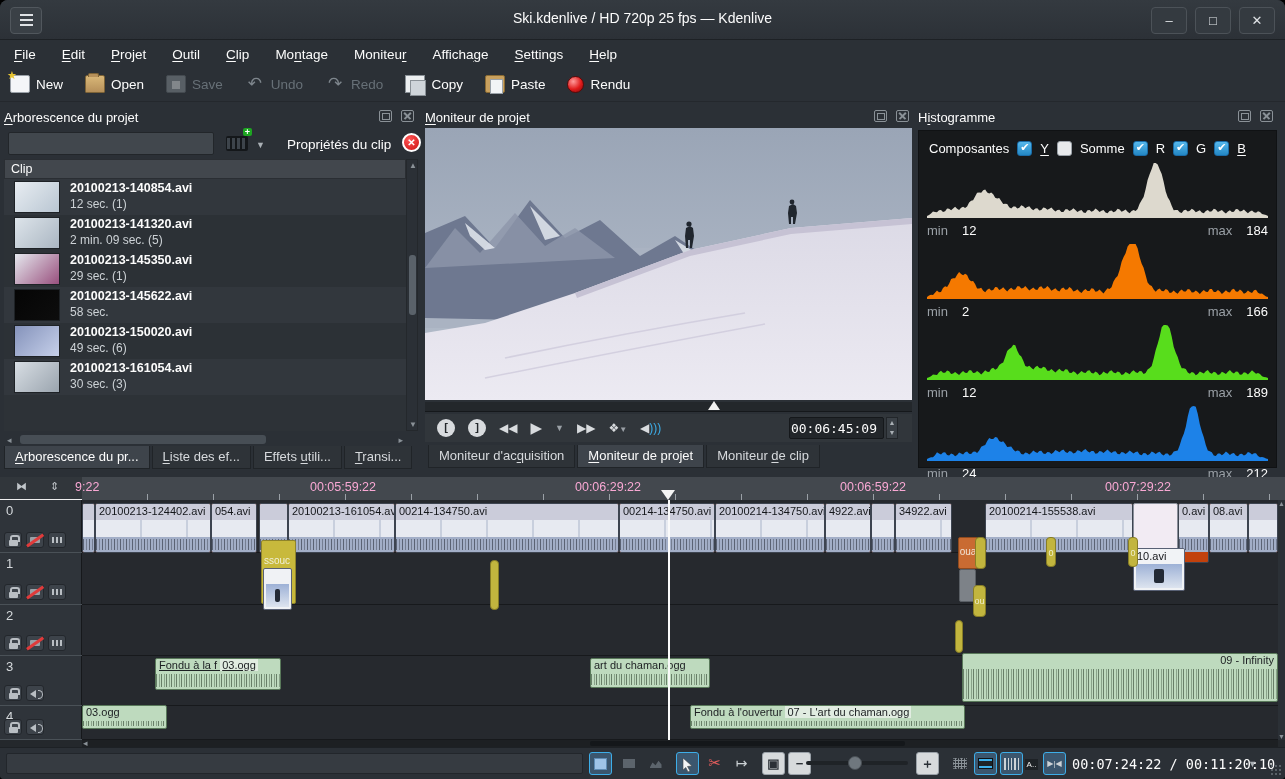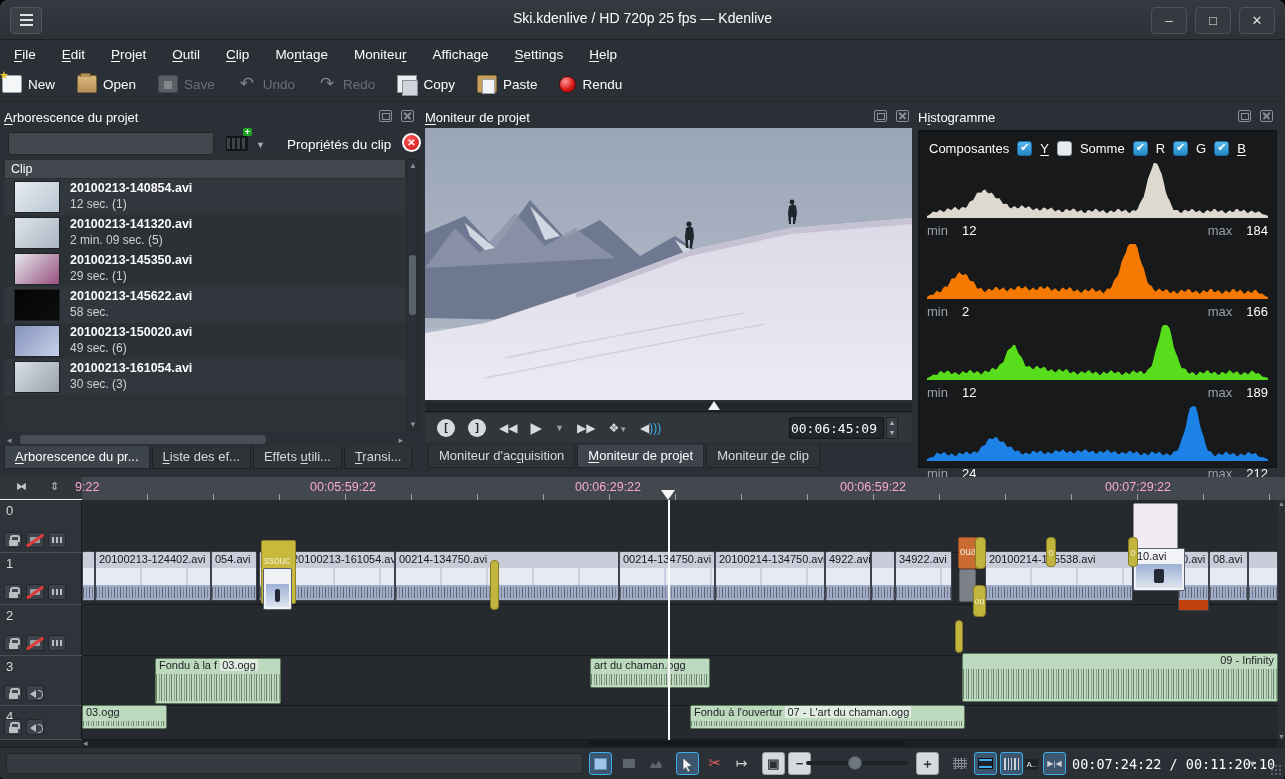--- a/index.html
+++ b/index.html
@@ -9,21 +9,21 @@
   
   #titlebar{left:0;top:0;width:1285px;height:40px;background:linear-gradient(#343a40,#2c3137);border-bottom:1px solid #1d2125;}
   #hamburger{left:10px;top:7px;width:32px;height:27px;background:#3a4046;border:1px solid #51575d;border-radius:4px;}
   #hamburger span{position:absolute;left:9px;width:13px;height:2px;background:#dfe2e5;}
   #winTitle{left:0;right:0;top:10px;text-align:center;font-weight:normal;font-size:14px;}
   .wbtn{top:7px;width:36px;height:27px;background:#343a40;border:1px solid #4c5258;border-radius:4px;color:#dfe2e5;text-align:center;line-height:25px;font-size:13px;}
   
   #menubar{left:0;top:41px;width:1285px;height:26px;background:#2b3036;display:flex;align-items:center;padding-left:14px;gap:26px;font-size:13.5px;}
   .m-item u{text-decoration:underline;text-underline-offset:2px;}
   
-  #toolbar{left:0;top:67px;width:1285px;height:35px;background:#2b3036;border-bottom:1px solid #24282d;display:flex;align-items:center;padding-left:2px;gap:22px;font-size:13.5px;}
+  #toolbar{left:0;top:67px;width:1285px;height:35px;background:#2b3036;border-bottom:1px solid #24282d;display:flex;align-items:center;padding-left:10px;gap:22px;font-size:13.5px;}
   .tb-btn{display:flex;align-items:center;gap:6px;}
   .tb-btn.disabled{color:#677077;}
   .tb-ic{width:20px;height:18px;position:relative;display:inline-block;}
   .ic-new{background:#f4f6f8;border:1px solid #9aa1a8;border-radius:2px;}
   .ic-new::after{content:"★";position:absolute;left:-4px;top:-7px;color:#e8c532;font-size:11px;}
   .ic-open{background:linear-gradient(#d9b778,#b6905a);border:1px solid #7d6337;border-radius:2px 2px 1px 1px;}
   .ic-open::before{content:"";position:absolute;left:2px;top:-3px;width:9px;height:3px;background:#b6905a;border:1px solid #7d6337;border-bottom:none;border-radius:2px 2px 0 0;}
   .ic-save{background:#7e868d;border:1px solid #5a6167;border-radius:2px;opacity:.55;}
   .ic-save::after{content:"";position:absolute;left:5px;top:5px;width:8px;height:8px;background:#c9ced2;}
   .ic-undo,.ic-redo{font-size:17px;line-height:18px;color:#7e868d;text-align:center;}
@@ -103,21 +103,21 @@
   .tico.lock::before{content:"";position:absolute;left:5px;top:2px;width:6px;height:5px;border:2px solid #b9bec3;border-bottom:none;border-radius:3px 3px 0 0;}
   .tico.lock::after{content:"";position:absolute;left:4px;top:7px;width:9px;height:6px;background:#b9bec3;border-radius:1px;}
   .tico.hide::before{content:"";position:absolute;inset:4px 3px;background:#9aa0a6;border-radius:1px;}
   .tico.hide::after{content:"";position:absolute;left:-2px;top:6px;width:20px;height:2.5px;background:#e03b3b;transform:rotate(-35deg);}
   .tico.film::before{content:"";position:absolute;inset:4px 3px;background:repeating-linear-gradient(90deg,#b9bec3 0 2px,#3d434a 2px 4px);}
   .tico.spk::before{content:"";position:absolute;left:3px;top:4px;border-top:4px solid transparent;border-bottom:4px solid transparent;border-right:6px solid #b9bec3;}
   .tico.spk::after{content:"";position:absolute;left:11px;top:4px;width:4px;height:7px;border:1.5px solid #b9bec3;border-left:none;border-radius:0 5px 5px 0;}
   #tbody{left:82px;top:23px;width:1196px;height:240px;overflow:hidden;}
   .lane{position:absolute;left:0;width:1196px;background:#26292e;border-bottom:1px solid #17191c;}
   .clip{position:absolute;border:1px solid #3d4450;border-radius:2px;overflow:hidden;}
-  .clip.v{background:#c2410c;margin-top:48px;}
+  .clip.v{background:#c2410c;}
   .namebar{height:16px;background:rgba(203,212,230,.95);color:#14161a;font-size:11px;line-height:15px;padding-left:3px;white-space:nowrap;overflow:hidden;}
   .thumbs{height:17px;background:repeating-linear-gradient(90deg,#e7eaf1 0 44px,#c8cfdd 44px 46px);}
   .wave{height:15px;background:#a2aec7;position:relative;}
   .wave::after{content:"";position:absolute;inset:2px 0;background:repeating-linear-gradient(90deg,rgba(32,37,48,.55) 0 1px,transparent 1px 3px,rgba(32,37,48,.35) 3px 4px,transparent 4px 6px);}
   .clip.a{background:#bedabe;border:1px solid #59795a;color:#1c1f22;}
   .albl{font-size:11px;line-height:13px;padding-left:3px;white-space:nowrap;overflow:hidden;}
   .albl .b2{background:rgba(240,244,240,.7);padding:0 2px;}
   .awave{position:absolute;left:0;right:0;bottom:2px;top:15px;background:repeating-linear-gradient(90deg,rgba(58,78,58,.65) 0 1px,transparent 1px 3px,rgba(58,78,58,.4) 3px 4px,transparent 4px 5px);}
   .clip.t{background:#c8b93c;border:1px solid #8f842a;color:#efefd8;font-size:10px;line-height:11px;padding:14px 0 0 2px;}
   .clip.o{background:#c96b32;border:1px solid #8f4a1e;color:#f2e3d5;font-size:10px;padding-top:8px;text-align:center;}
@@ -547,21 +547,21 @@
         <div class="clip im" style="left: 1051px; top: 48px; width: 52px; height: 43px;">
           <div class="namebar" style="background: rgba(240, 242, 246, 0.95);">10.avi</div>
           <div class="imthumb"></div>
         </div>
         <div class="clip ym" style="left: 408px; top: 60px; width: 9px; height: 50px;"></div>
         <div class="clip ym" style="left: 893px; top: 37px; width: 11px; height: 32px;"></div>
         <div class="clip ym" style="left: 891px; top: 85px; width: 13px; height: 32px;">ou</div>
         <div class="clip ym" style="left: 873px; top: 120px; width: 8px; height: 33px;"></div>
         <div class="clip ym" style="left: 964px; top: 37px; width: 10px; height: 30px;">0</div>
         <div class="clip ym" style="left: 1046px; top: 37px; width: 10px; height: 30px;">0</div>
-        <div class="clip a" style="left: 73px; top: 158px; width: 126px; height: 46px;">
+        <div class="clip a" style="left: 73px; top: 158px; width: 126px; height: 32px; text-decoration: underline;">
           <div class="albl">Fondu à la f <span class="b2">03.ogg</span></div>
           <div class="awave"></div>
         </div>
         <div class="clip a" style="left: 508px; top: 158px; width: 120px; height: 30px;">
           <div class="albl">art du chaman.ogg </div>
           <div class="awave"></div>
         </div>
         <div class="clip a" style="left: 880px; top: 153px; width: 316px; height: 49px;">
           <div class="albl" style="text-align: right; padding-right: 3px;">09 - Infinity </div>
           <div class="awave"></div>

